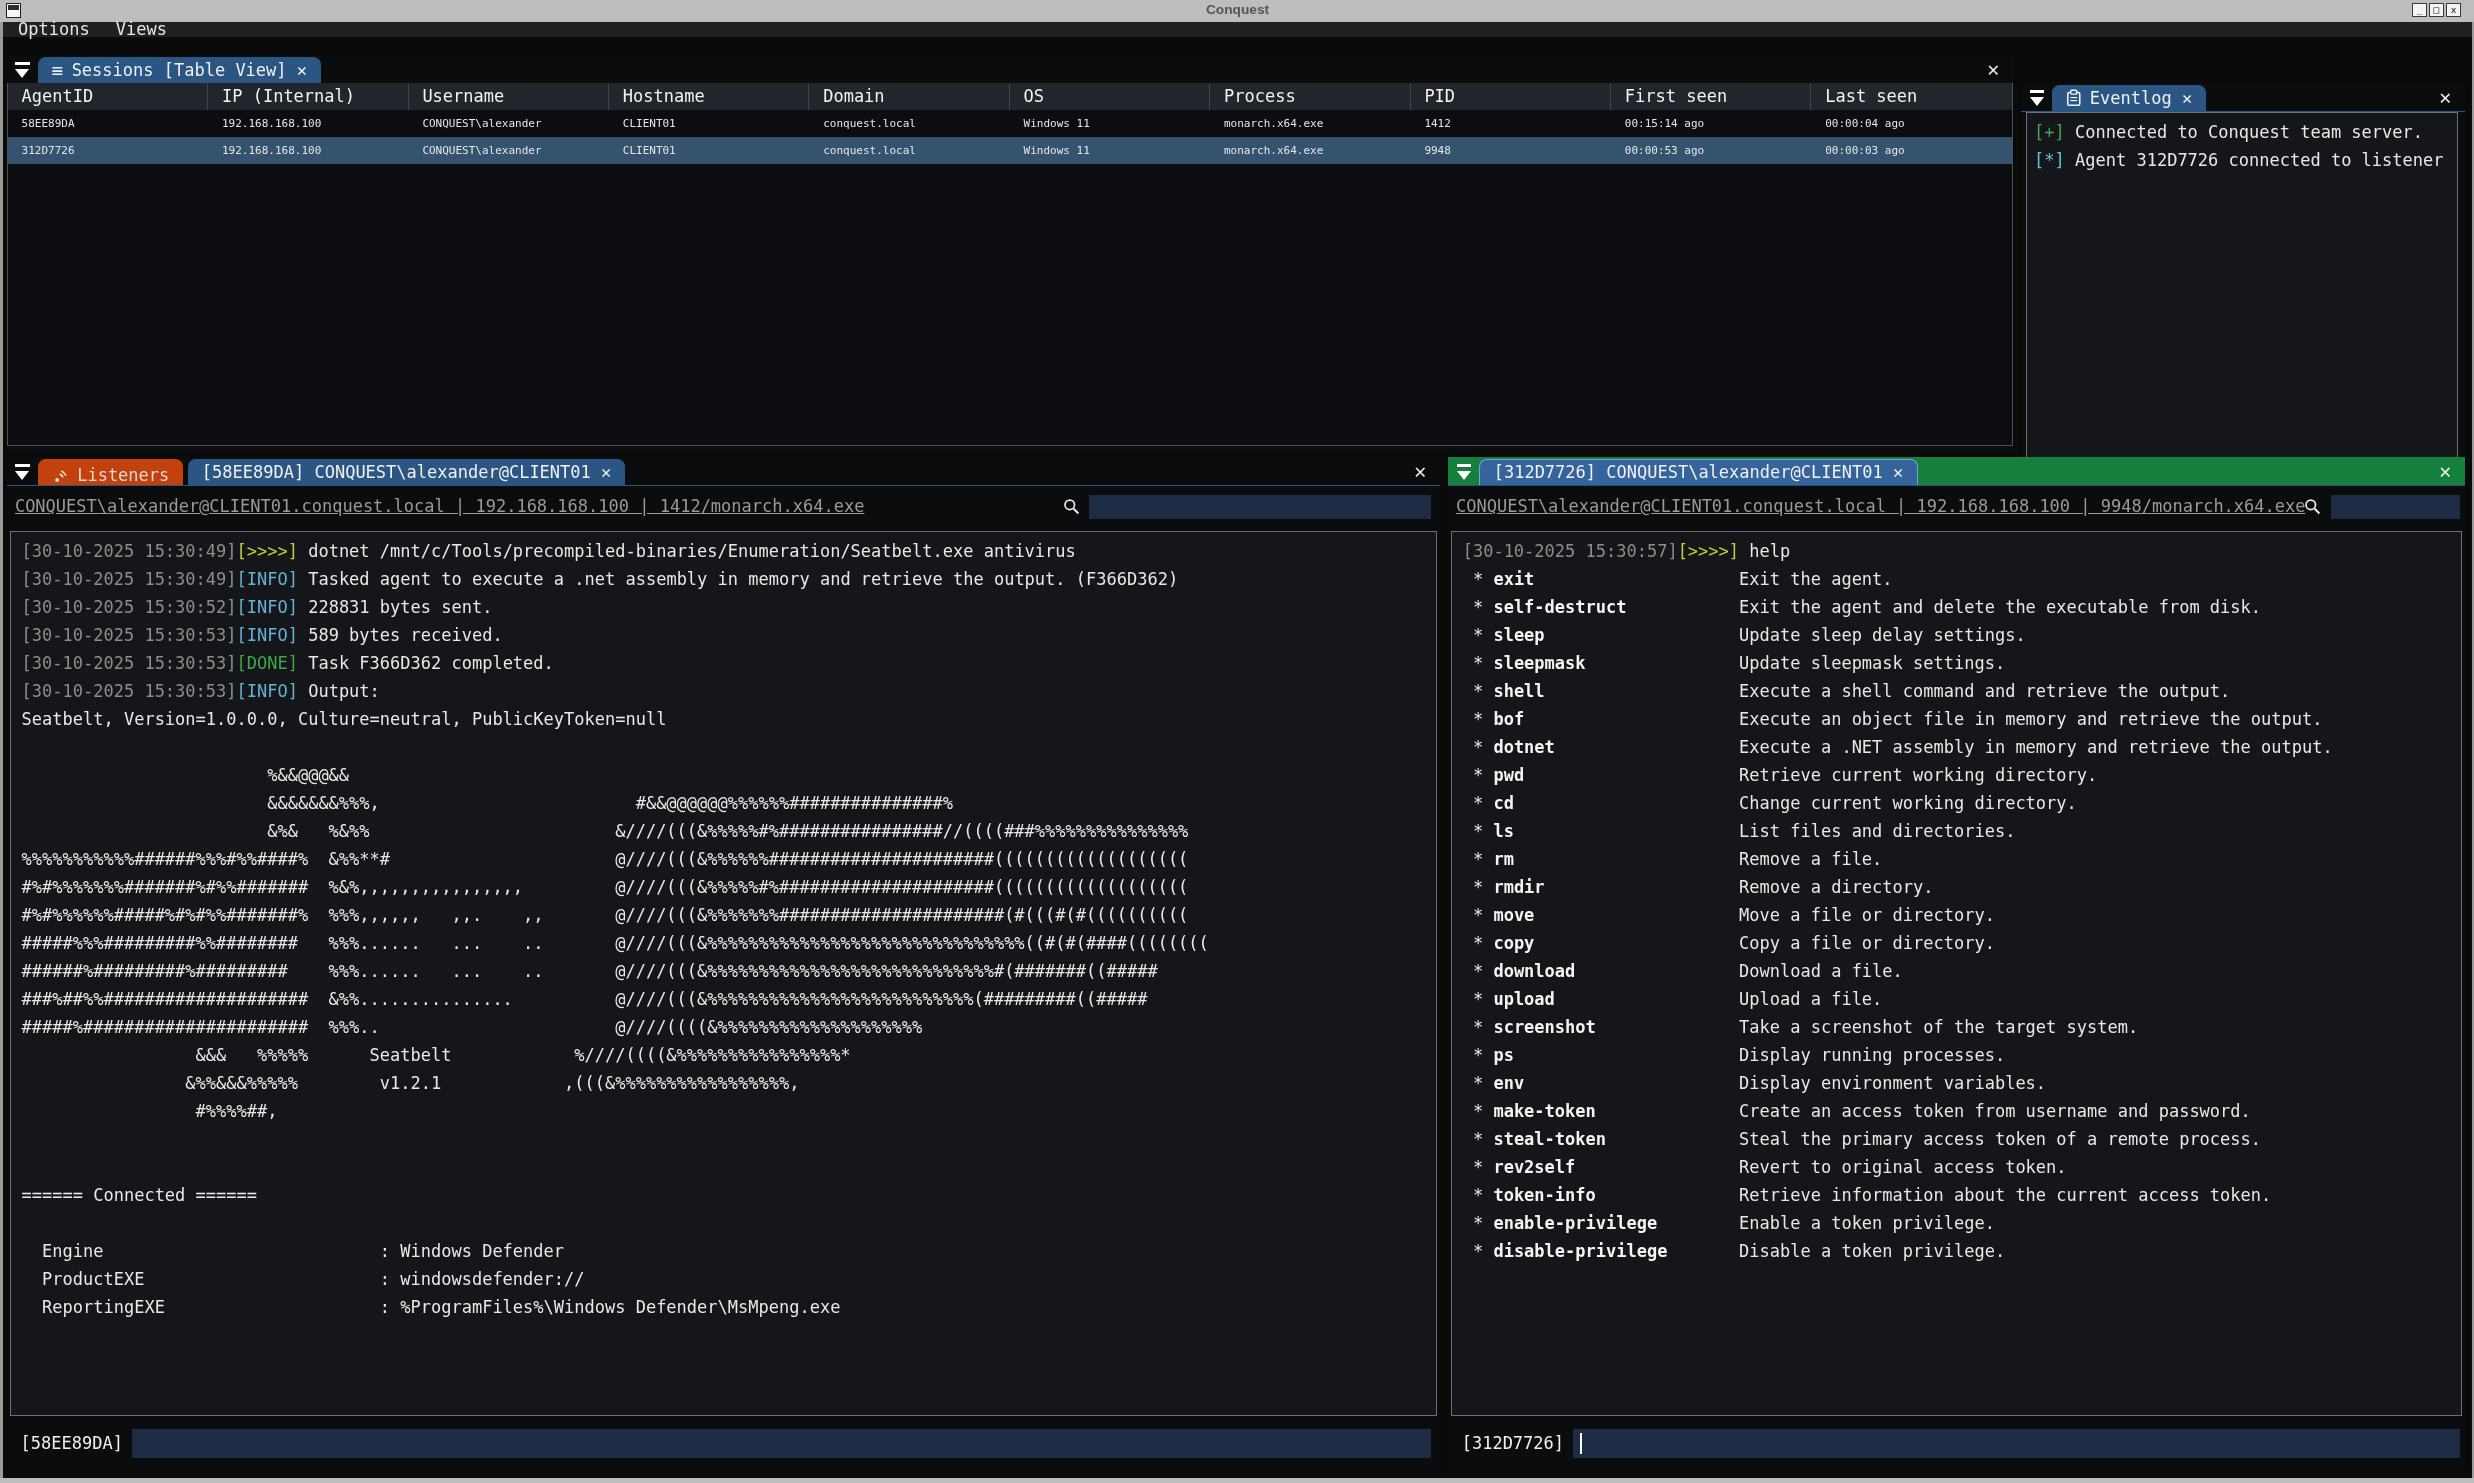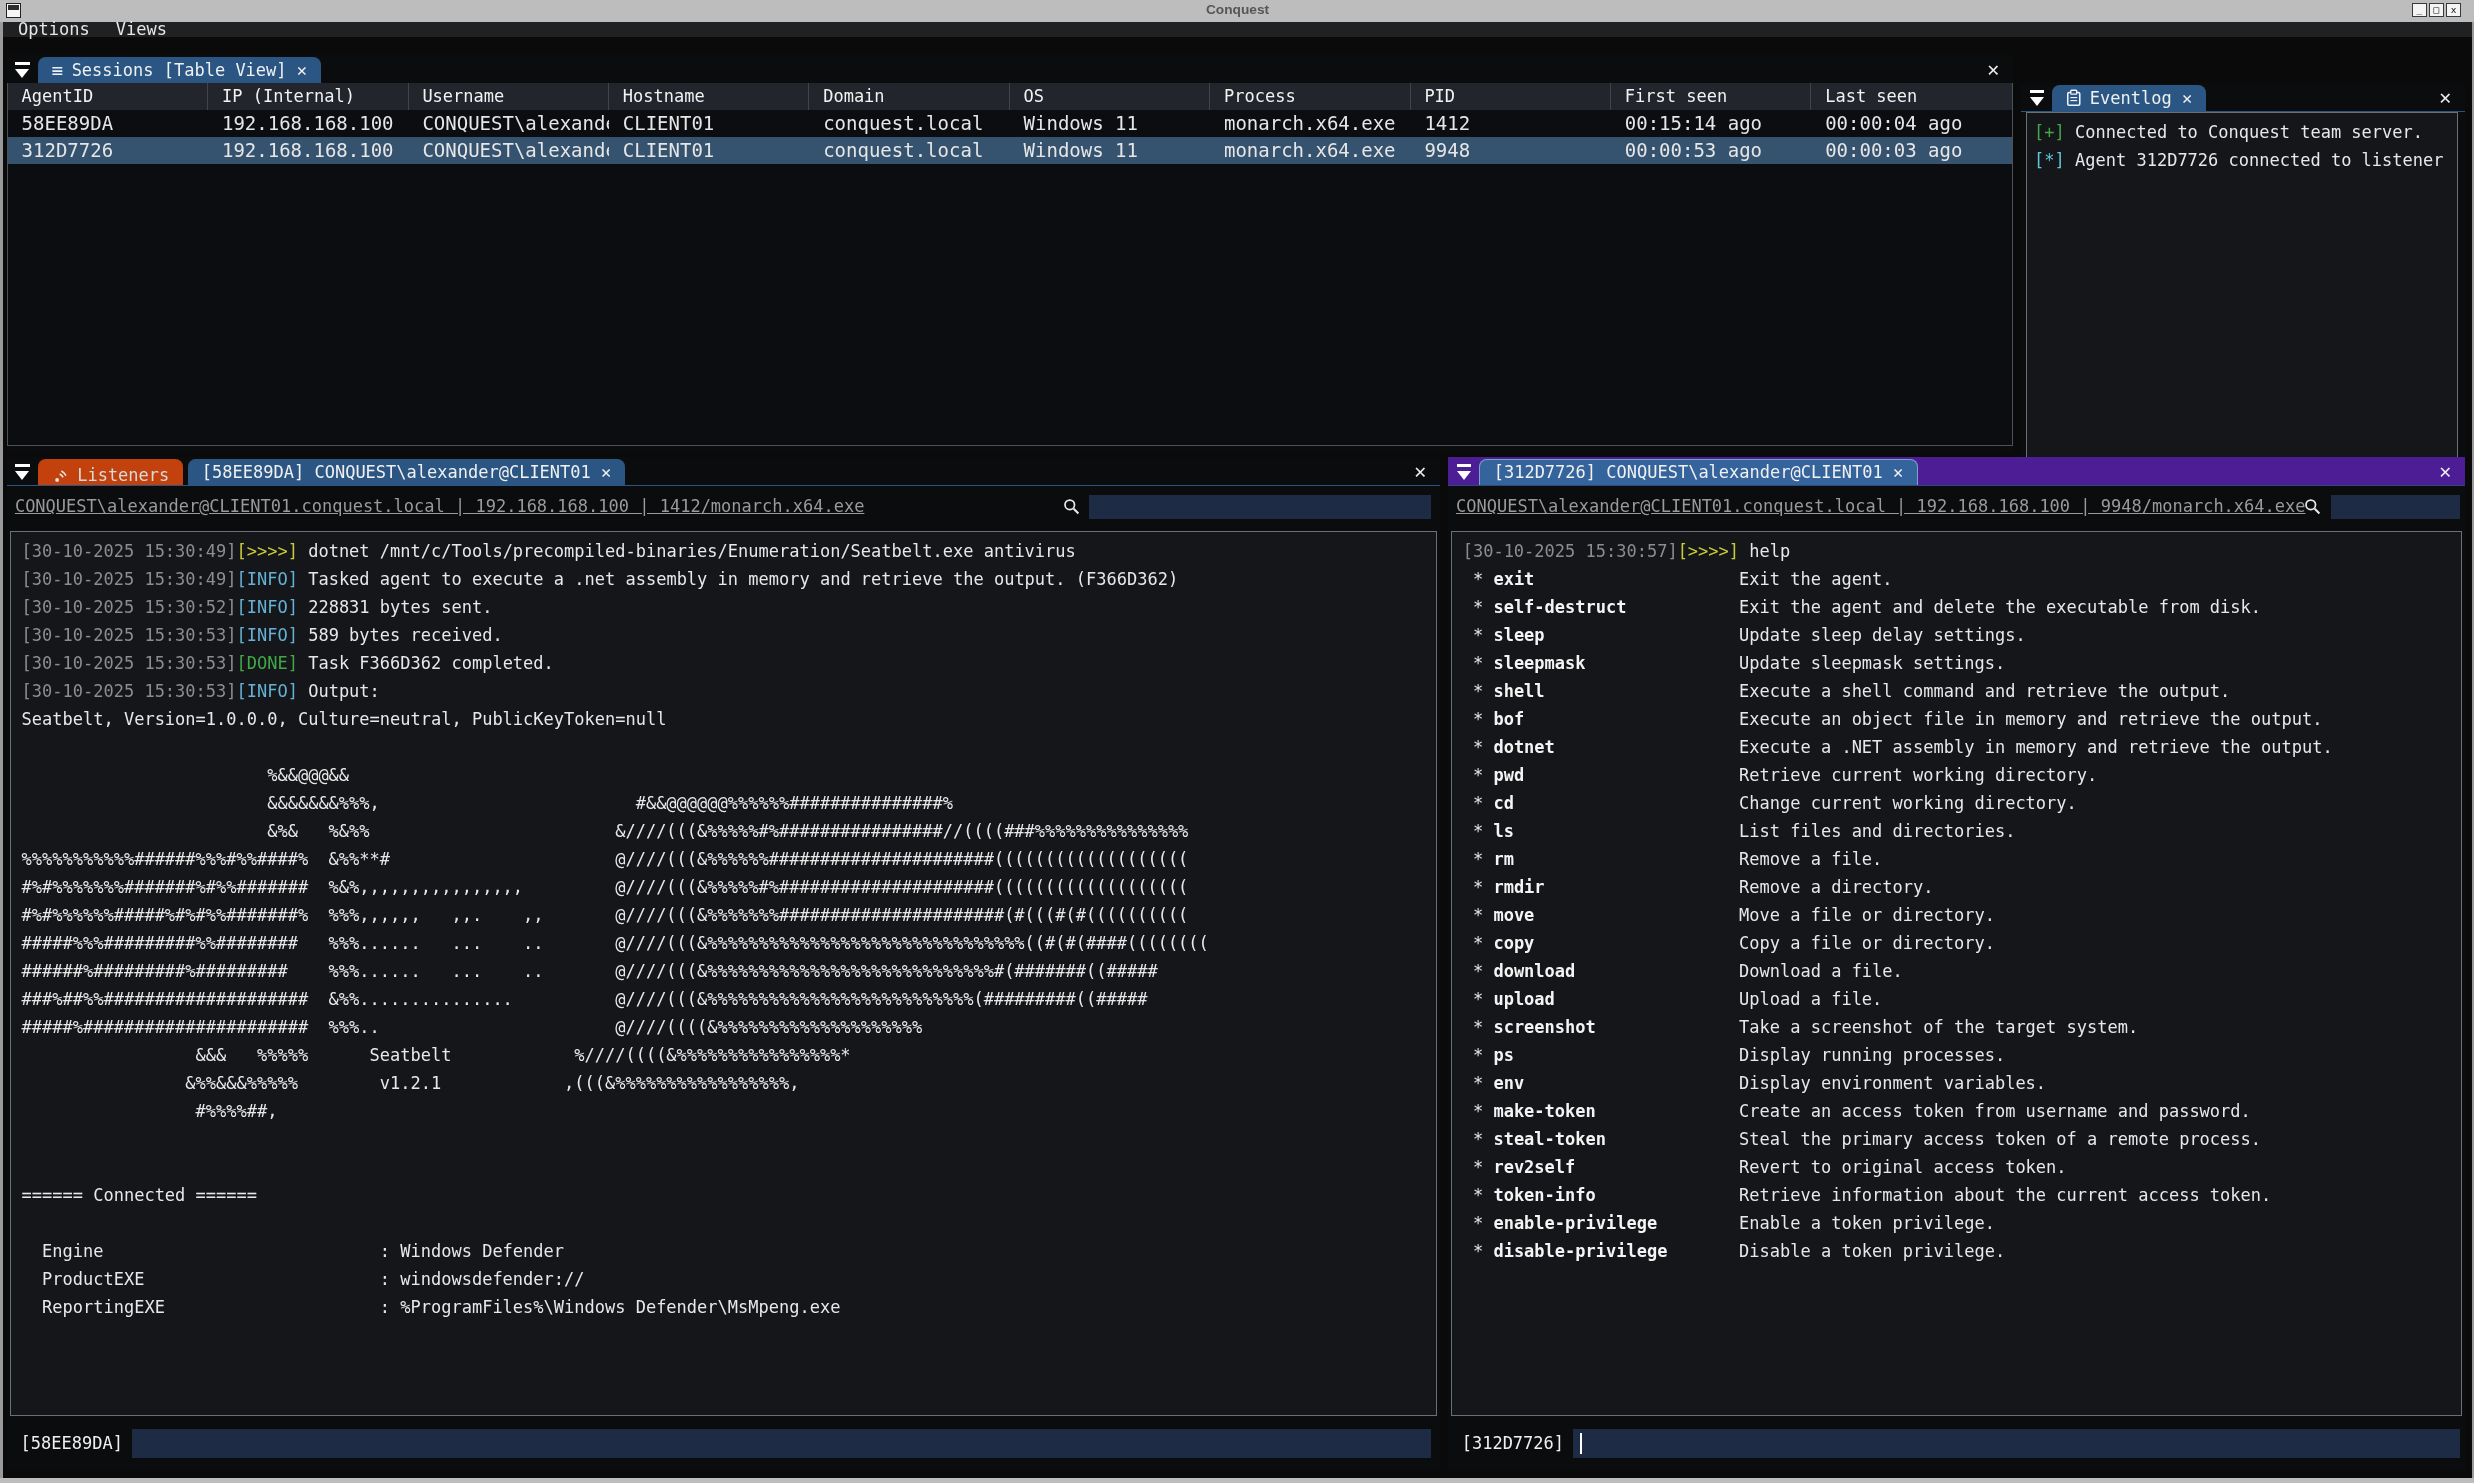--- a/index.html
+++ b/index.html
@@ -20,40 +20,40 @@
            font-size:17px;display:flex;align-items:center;gap:26px;padding-left:15.5px;}
   .menu-item{cursor:default;white-space:pre;}
   
   .panel{position:absolute;background:#0b0c0e;}
   .p-sessions{left:6.9px;top:55px;width:2006px;height:398px;}
   .p-eventlog{left:2021px;top:55px;width:444px;height:398px;margin-top:28px;}
   .p-termL{left:6.9px;top:457px;width:1433px;height:1014px;}
   .p-termR{left:1448px;top:457px;width:1017px;height:1014px;}
   .tabstrip{position:absolute;left:0;right:0;top:0;height:27.5px;border-bottom:1.7px solid #2b5684;
             display:flex;align-items:flex-end;}
-  .p-termR .tabstrip{background:#4c1d95;border-bottom-color:#2a4c77;}
+  .p-termR .tabstrip{background:#15803d;border-bottom-color:#2a4c77;}
   .dropdown{width:31px;height:26px;position:relative;flex:none;}
   .dropdown::before{content:"";position:absolute;left:8.6px;top:5.2px;width:14.6px;height:3.4px;background:#fff;}
   .dropdown::after{content:"";position:absolute;left:8.6px;top:12px;border-left:7.7px solid transparent;
                    border-right:7.7px solid transparent;border-top:9.5px solid #fff;}
   .tab{height:26px;display:flex;align-items:center;gap:8.6px;padding:0 13.7px;border-radius:7.7px 7.7px 0 0;
        font-size:17px;color:#f0f0f0;flex:none;white-space:pre;box-sizing:border-box;}
   .tab.active{background:#2b5684;}
   .tab.inactive{background:#c2410c;color:#dadada;margin-right:5.2px;align-items:flex-end;}
   .p-termR .tab.active{background:#35639c;border:0.9px solid #7aa3cc;border-bottom:none;}
   .tab-x{font-size:17px;margin-left:1.7px;}
   .panel-close{margin-left:auto;align-self:center;color:#ececec;font-size:20px;padding:0 13.7px;line-height:26px;}
   
   .table-box{position:absolute;left:0px;top:27.5px;right:0px;height:363px;border:0.9px solid #4c5157;
              border-top:none;box-sizing:border-box;background:#0b0d10;}
   .thead{display:grid;grid-template-columns:repeat(10,1fr);background:#22262c;height:27.5px;line-height:27.5px;
          font-size:17px;color:#f2f2f2;}
   .thead>div{padding-left:13.7px;border-right:0.9px solid #40454c;white-space:pre;overflow:hidden;box-sizing:border-box;}
   .thead>div:last-child{border-right:none;}
-  .trow{display:grid;grid-template-columns:repeat(10,1fr);height:27px;line-height:27px;font-size:19px;color:#e6e6e6;}
+  .trow{display:grid;grid-template-columns:repeat(10,1fr);height:27px;line-height:27px;font-size:11px;color:#e6e6e6;}
   .trow>div{padding-left:13.7px;white-space:pre;overflow:hidden;}
   .trow.sel{background:#35536f;}
   
   .ev-box{position:absolute;left:5.2px;top:29px;width:432px;height:392px;background:#141619;
           border:0.9px solid #6b7076;box-sizing:border-box;padding-top:5.2px;}
   .ev-line{height:28px;line-height:28px;font-size:17px;white-space:pre;padding-left:6.9px;color:#e8e8e8;}
   .ev-scroll{position:absolute;left:12px;bottom:15.5px;width:397px;height:7.7px;border-radius:4.3px;background:#585858;}
   .mk-green{color:#41a747;} .mk-cyan{color:#5fc6da;}
   
   .statusrow{position:absolute;left:0;right:0;top:36px;height:27.5px;}

